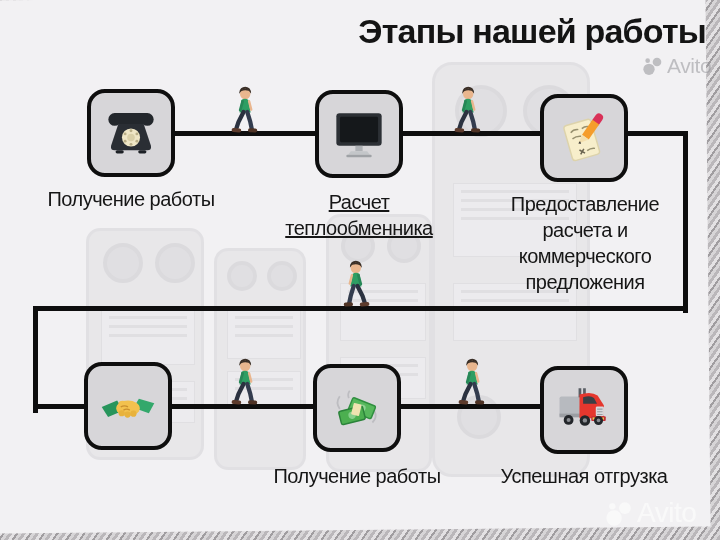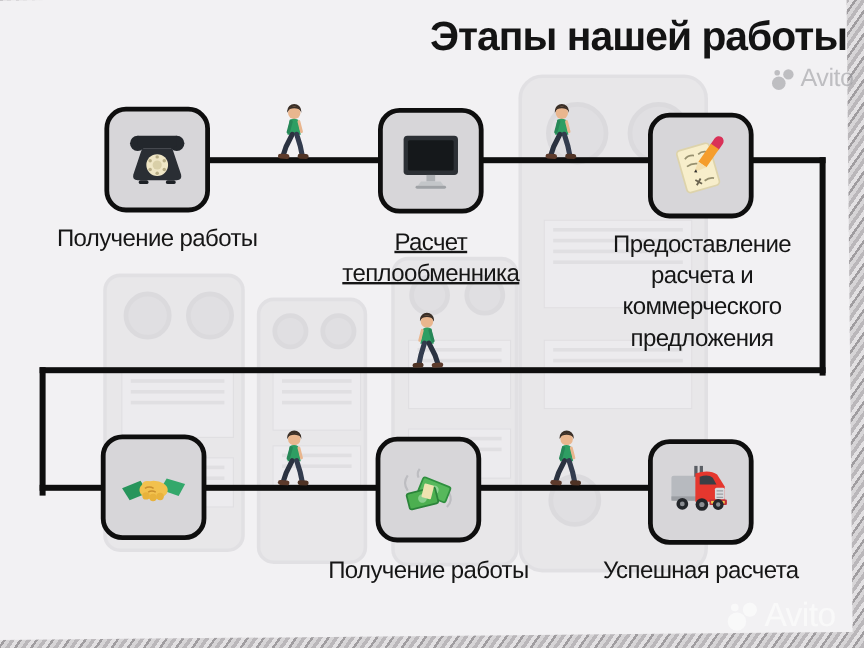--- a/index.html
+++ b/index.html
@@ -259,21 +259,21 @@
   <div class="page-title">Этапы нашей работы</div>
 
   <div class="step-label" style="left:21px;top:186px;width:220px;">Получение работы</div>
   <div class="step-label" style="left:259px;top:189px;width:200px;text-decoration:underline;">Расчет
 теплообменника</div>
   <div class="step-label" style="left:487px;top:191px;width:196px;">Предоставление
 расчета и
 коммерческого
 предложения</div>
   <div class="step-label" style="left:247px;top:463px;width:220px;">Получение работы</div>
-  <div class="step-label" style="left:474px;top:463px;width:220px;">Успешная расчета</div>
+  <div class="step-label" style="left:474px;top:463px;width:220px;">Успешная отгрузка</div>
 
   <div class="wm wm-top">
     <svg width="20" height="22" viewBox="0 0 30 32">
       <circle cx="9" cy="21" r="8.5" fill="currentColor"></circle>
       <circle cx="21" cy="10" r="6.5" fill="currentColor"></circle>
       <circle cx="7" cy="8" r="3.5" fill="currentColor"></circle>
     </svg>
     <span>Avito</span>
   </div>
   <div class="wm wm-bottom">

